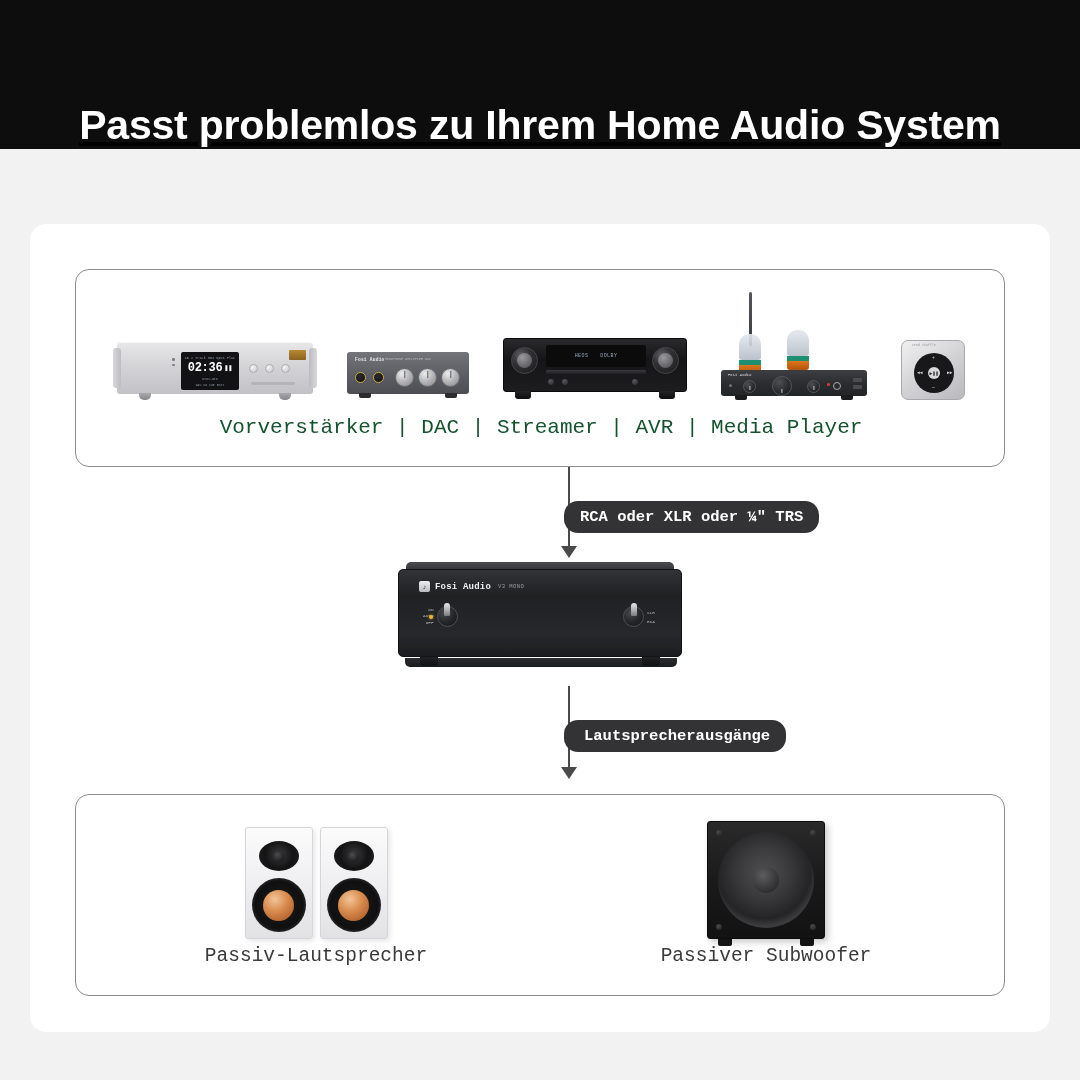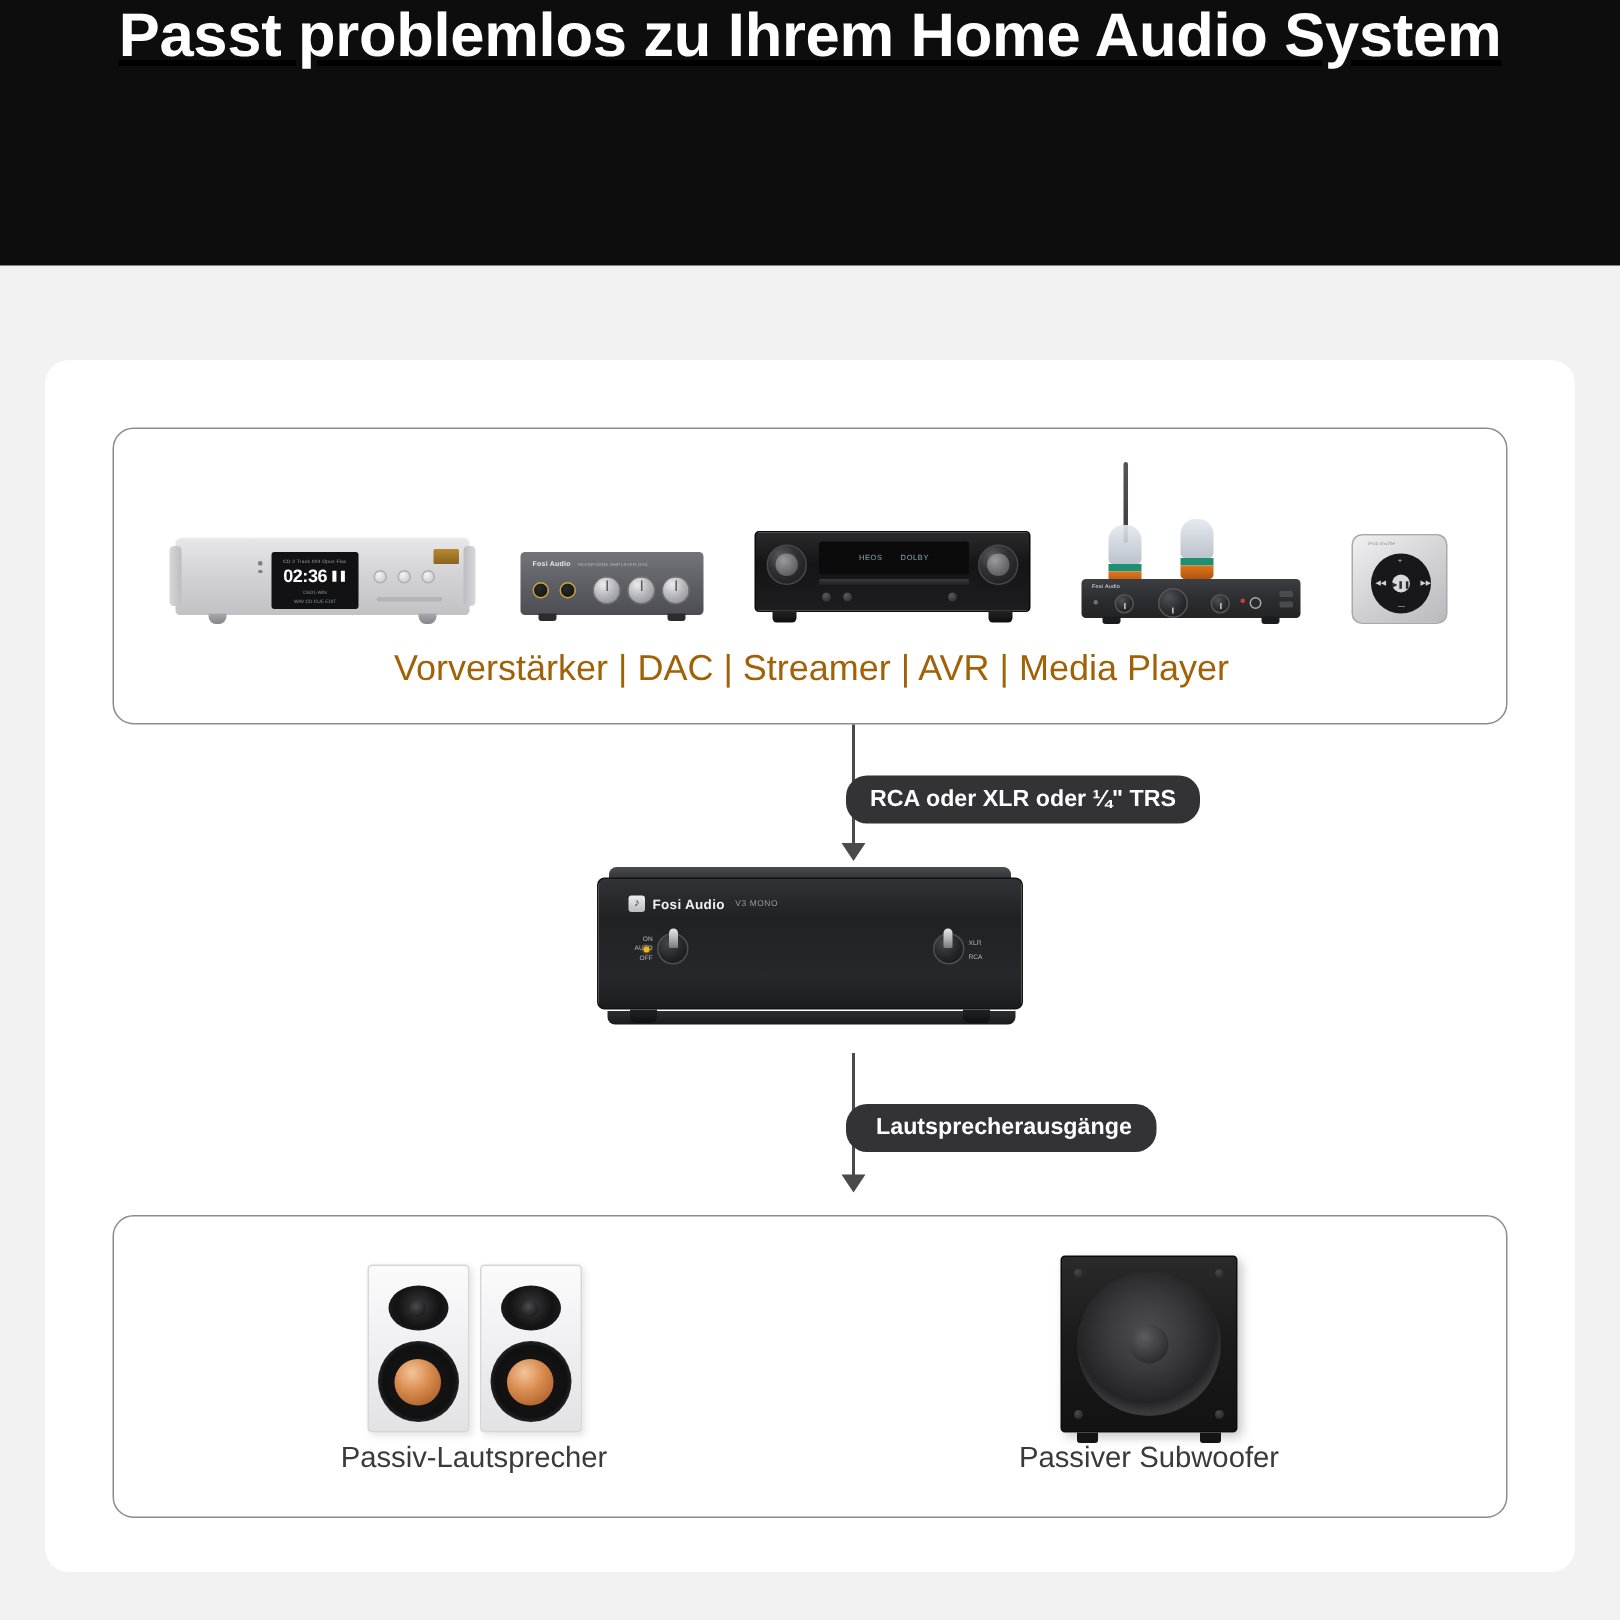--- a/index.html
+++ b/index.html
@@ -6,44 +6,45 @@
   html, body { width: 1080px; height: 1080px; }
   body {
     background: #f2f2f2;
     font-family: "Liberation Sans", sans-serif;
     overflow: hidden;
   }
 
   
   .header-band {
     width: 1080px;
-    height: 177px;
+    height: 149px;
     background: #0d0d0d;
     display: flex;
-    align-items: flex-start;
+    align-items: flex-end;
     justify-content: center;
     text-decoration: underline;
   }
   .header-title {
     color: #ffffff;
     font-size: 41px;
     font-weight: bold;
     letter-spacing: -0.2px;
     white-space: nowrap;
   }
 
   
   .page-card {
     position: absolute;
     left: 30px;
-    top: 240px;
+    top: 224px;
     width: 1020px;
     height: 808px;
     background: #ffffff;
     border-radius: 16px;
+    font-family: Liberation Mono, monospace;
   }
 
   
   .panel {
     position: absolute;
     border: 1.4px solid #8c8c8c;
     border-radius: 14px;
     background: #ffffff;
   }
   .panel-sources { left: 45px; top: 45px; width: 930px; height: 198px; }
@@ -60,22 +61,22 @@
     justify-content: space-around;
     padding: 0 24px;
   }
   .device { position: relative; }
 
   .row-caption {
     position: absolute;
     left: 0; top: 146px;
     width: 930px;
     text-align: center;
-    font-size: 24px;
-    color: #a16207;
+    font-size: 21px;
+    color: #14532d;
     white-space: nowrap;
   }
 
   
   .dev-streamer { width: 196px; height: 62px; }
   .str-body {
     position: absolute; left: 0; top: 4px; width: 196px; height: 52px;
     background: linear-gradient(180deg,#e8e8ea 0%,#d4d4d7 45%,#c2c2c6 100%);
     border-radius: 4px 4px 3px 3px;
     box-shadow: inset 0 1px 0 #f6f6f7;

